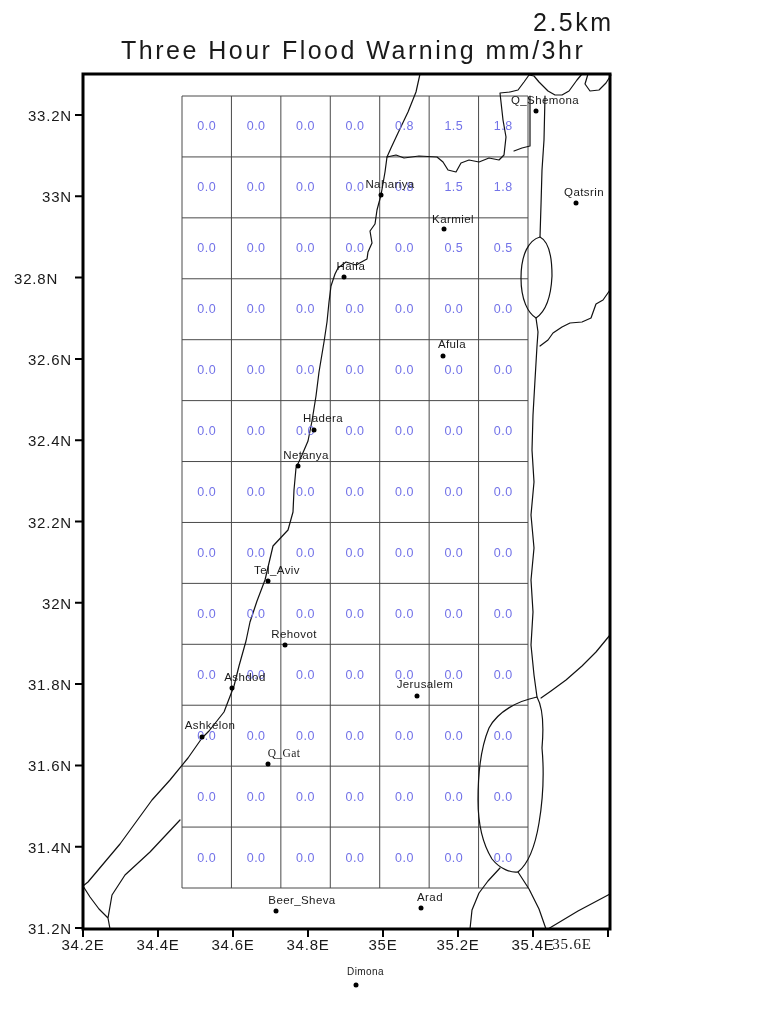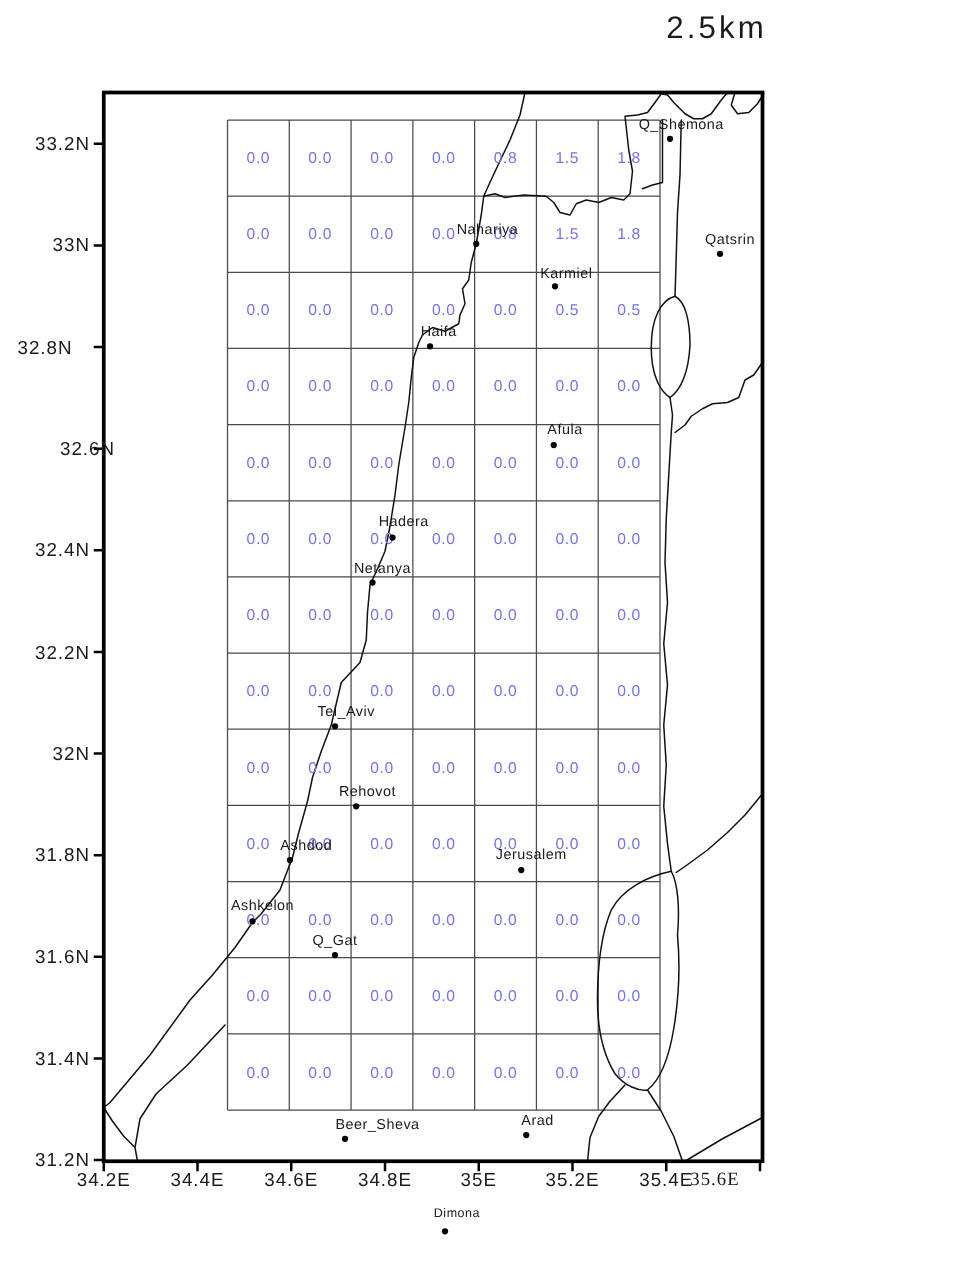--- a/index.html
+++ b/index.html
@@ -19,20 +19,21 @@
   .citylab.small{font-size:10px;}
   .citydot{position:absolute;width:5px;height:5px;background:#000;border-radius:50%;
            transform:translate(-50%,-50%);}
 </style>
 </head>
 <body>
 
 <div class="page">
 
   <div class="t res">2.5km</div>
+  <div class="t subtitle">Three Hour Flood Warning mm/3hr</div>
 
   <svg class="mapsvg" width="768" height="1024" viewBox="0 0 768 1024">
 
     <path id="gridpath" fill="none" stroke="#4a4a4a" stroke-width="1" d="M182,96 L182,888 M231.42857142857144,96 L231.42857142857144,888 M280.8571428571429,96 L280.8571428571429,888 M330.2857142857143,96 L330.2857142857143,888 M379.7142857142857,96 L379.7142857142857,888 M429.14285714285717,96 L429.14285714285717,888 M478.57142857142856,96 L478.57142857142856,888 M528,96 L528,888 M182,96 L528,96 M182,156.9230769230769 L528,156.9230769230769 M182,217.84615384615384 L528,217.84615384615384 M182,278.7692307692308 L528,278.7692307692308 M182,339.6923076923077 L528,339.6923076923077 M182,400.6153846153846 L528,400.6153846153846 M182,461.53846153846155 L528,461.53846153846155 M182,522.4615384615385 L528,522.4615384615385 M182,583.3846153846154 L528,583.3846153846154 M182,644.3076923076923 L528,644.3076923076923 M182,705.2307692307692 L528,705.2307692307692 M182,766.1538461538461 L528,766.1538461538461 M182,827.0769230769231 L528,827.0769230769231 M182,888 L528,888 "></path>
 
     <g fill="none" stroke="#111" stroke-width="1.2" stroke-linejoin="round" stroke-linecap="round">
       <path d="M420,74 L416,92 408,112 398,133 391,148 387,157 385,172 381,195 377,210 375,224 370,231 372,243 368,252 367,259 356,265 346,262 338,268 335,274 331,286 329,302 327,322 324,342 319,372 316,396 312,421 308,441 302,455 296,468 294,490 293,512 288,530 273,546 265,580 257,601 250,622 246,641 239,666 234,686 224,712 209,731 202,738 188,758 170,780 152,800 120,844 88,882 83,886"></path>
       <path d="M387,157 L396,155 404,158 419,156 437,157 443,162 448,170 456,172 461,163 469,160 479,162 489,158 499,160 504,155 506,137 503,120 500,93 510,92 518,90 524,82 529,75 534,76 539,82 548,91 555,95 562,95 569,91 577,80 582,74"></path>
       <path d="M588,74 L585,84 590,91 599,90 606,83 611,75"></path>
       <path d="M530,96 L530,146 522,148 514,151 M545,96 L544,140 542,170 541,205 540,237"></path>
@@ -140,21 +141,21 @@
       <div class="gridval" style="left: 305.571px; top: 857.538px; color: rgb(115, 115, 232);">0.0</div>
       <div class="gridval" style="left: 355px; top: 857.538px; color: rgb(115, 115, 232);">0.0</div>
       <div class="gridval" style="left: 404.429px; top: 857.538px; color: rgb(115, 115, 232);">0.0</div>
       <div class="gridval" style="left: 453.857px; top: 857.538px; color: rgb(115, 115, 232);">0.0</div>
       <div class="gridval" style="left: 503.286px; top: 857.538px; color: rgb(115, 115, 232);">0.0</div>
     </div>
   <div id="ylabels">
       <div class="ylab" style="top: 107px;">33.2N</div>
       <div class="ylab" style="top: 188.3px;">33N</div>
       <div class="ylab" style="top: 269.6px; text-align: center;">32.8N</div>
-      <div class="ylab" style="top: 350.9px; margin-left: 20px;">32.6N</div>
+      <div class="ylab" style="top: 350.9px;">32.6N</div>
       <div class="ylab" style="top: 432.2px;">32.4N</div>
       <div class="ylab" style="top: 513.5px;">32.2N</div>
       <div class="ylab" style="top: 594.8px;">32N</div>
       <div class="ylab" style="top: 676.1px;">31.8N</div>
       <div class="ylab" style="top: 757.4px;">31.6N</div>
       <div class="ylab" style="top: 838.7px;">31.4N</div>
       <div class="ylab" style="top: 920px;">31.2N</div>
     </div>
   <div id="xlabels">
       <div class="xlab" style="left: 83px;">34.2E</div>
@@ -186,21 +187,21 @@
       <div class="citylab" style="left: 277px; top: 570px;">Tel_Aviv</div>
       <div class="citydot" style="left: 268px; top: 581px;"></div>
       <div class="citylab" style="left: 294px; top: 634px;">Rehovot</div>
       <div class="citydot" style="left: 285px; top: 645px;"></div>
       <div class="citylab" style="left: 245px; top: 677px;">Ashdod</div>
       <div class="citydot" style="left: 232px; top: 688px;"></div>
       <div class="citylab" style="left: 425px; top: 684px;">Jerusalem</div>
       <div class="citydot" style="left: 417px; top: 696px;"></div>
       <div class="citylab" style="left: 210px; top: 725px;">Ashkelon</div>
       <div class="citydot" style="left: 202px; top: 737px;"></div>
-      <div class="citylab" style="left: 268px; top: 753px;">Q_Gat</div>
+      <div class="citylab" style="left: 284px; top: 753px; font-family: Liberation Serif, serif;">Q_Gat</div>
       <div class="citydot" style="left: 268px; top: 764px;"></div>
       <div class="citylab" style="left: 302px; top: 900px; text-align: center;">Beer_Sheva</div>
       <div class="citydot" style="left: 276px; top: 911px;"></div>
       <div class="citylab" style="left: 430px; top: 897px;">Arad</div>
       <div class="citydot" style="left: 421px; top: 908px;"></div>
       <div class="citylab small" style="left: 356px; top: 971px; padding-left: 19px;">Dimona</div>
       <div class="citydot" style="left: 356px; top: 985px;"></div>
     </div>
 
 </div>

